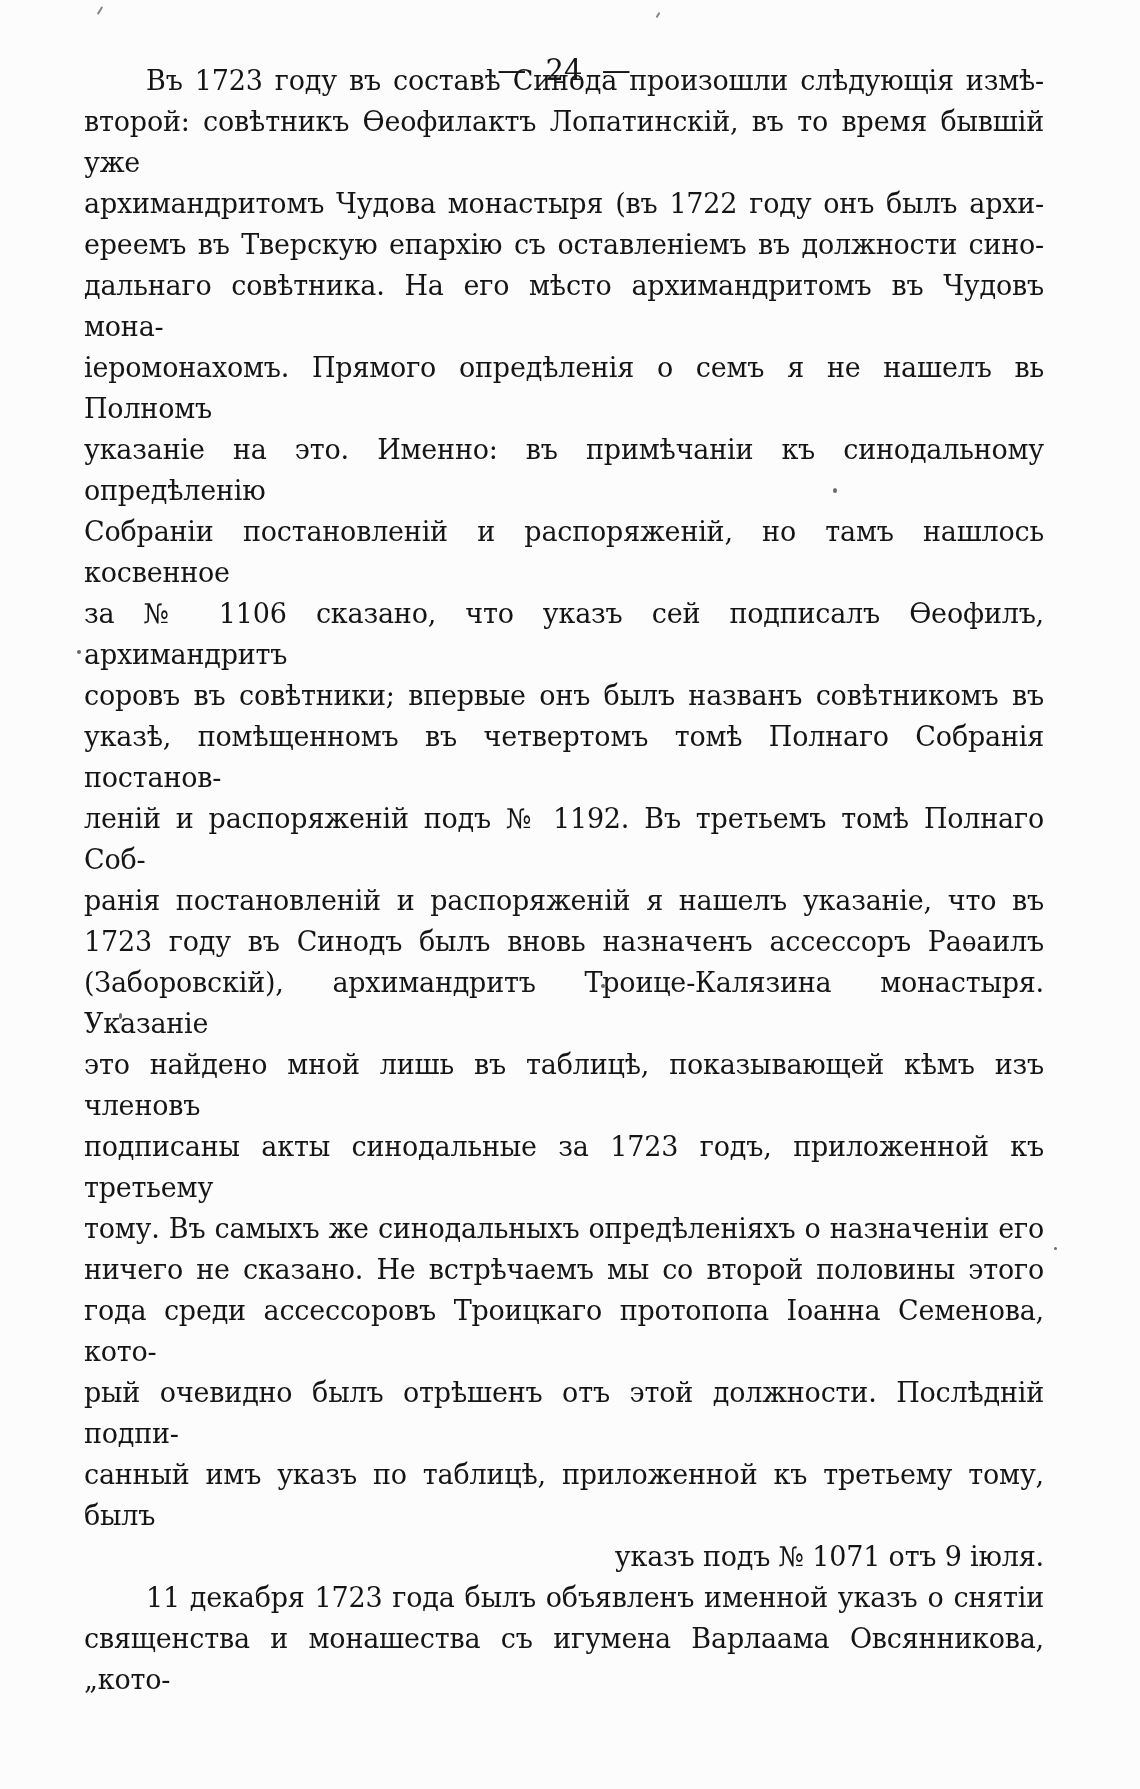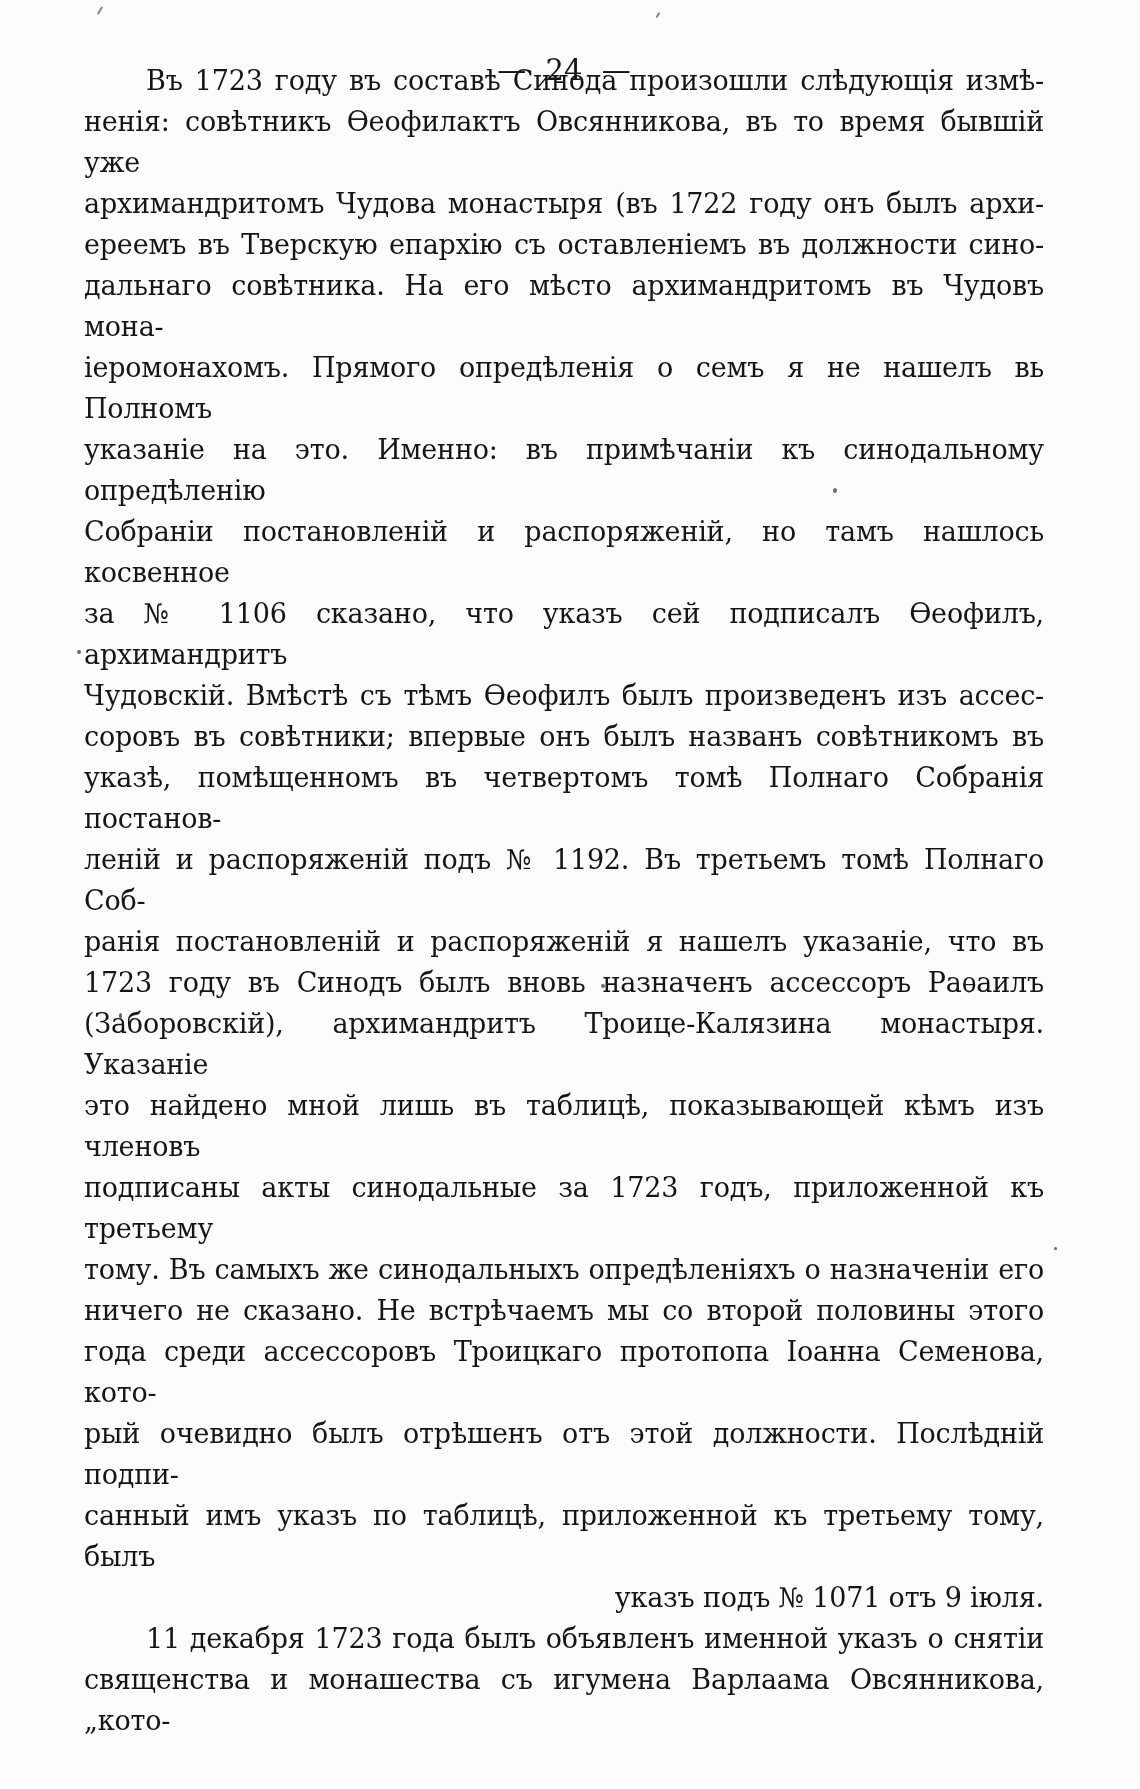--- a/index.html
+++ b/index.html
@@ -55,29 +55,28 @@
 </style>
 </head>
 <body>
 
 <div class="page-header">— 24 —</div>
 
 <div class="text-block">
 
   <div class="para">
     <div class="line ind">Въ 1723 году въ составѣ Синода произошли слѣдующія измѣ-</div>
-    <div class="line">ненія: совѣтникъ Ѳеофилактъ Овсянникова, въ то время бывшій уже</div>
+    <div class="line">второй: совѣтникъ Ѳеофилактъ Лопатинскій, въ то время бывшій уже</div>
     <div class="line">архимандритомъ Чудова монастыря (въ 1722 году онъ былъ архи-</div>
     <div class="line">ереемъ въ Тверскую епархію съ оставленіемъ въ должности сино-</div>
     <div class="line">дальнаго совѣтника. На его мѣсто архимандритомъ въ Чудовъ мона-</div>
     <div class="line">іеромонахомъ. Прямого опредѣленія о семъ я не нашелъ вь Полномъ</div>
     <div class="line">указаніе на это. Именно: въ примѣчаніи къ синодальному опредѣленію</div>
     <div class="line">Собраніи постановленій и распоряженій, но тамъ нашлось косвенное</div>
     <div class="line">за № 1106 сказано, что указъ сей подписалъ Ѳеофилъ, архимандритъ</div>
-    <div class="line">Чудовскій. Вмѣстѣ съ тѣмъ Ѳеофилъ былъ произведенъ изъ ассес-</div>
     <div class="line">соровъ въ совѣтники; впервые онъ былъ названъ совѣтникомъ въ</div>
     <div class="line">указѣ, помѣщенномъ въ четвертомъ томѣ Полнаго Собранія постанов-</div>
     <div class="line">леній и распоряженій подъ № 1192. Въ третьемъ томѣ Полнаго Соб-</div>
     <div class="line">ранія постановленій и распоряженій я нашелъ указаніе, что въ</div>
     <div class="line">1723 году въ Синодъ былъ вновь назначенъ ассессоръ Раѳаилъ</div>
     <div class="line">(Заборовскій), архимандритъ Троице-Калязина монастыря. Указаніе</div>
     <div class="line">это найдено мной лишь въ таблицѣ, показывающей кѣмъ изъ членовъ</div>
     <div class="line">подписаны акты синодальные за 1723 годъ, приложенной къ третьему</div>
     <div class="line">тому. Въ самыхъ же синодальныхъ опредѣленіяхъ о назначеніи его</div>
     <div class="line">ничего не сказано. Не встрѣчаемъ мы со второй половины этого</div>

